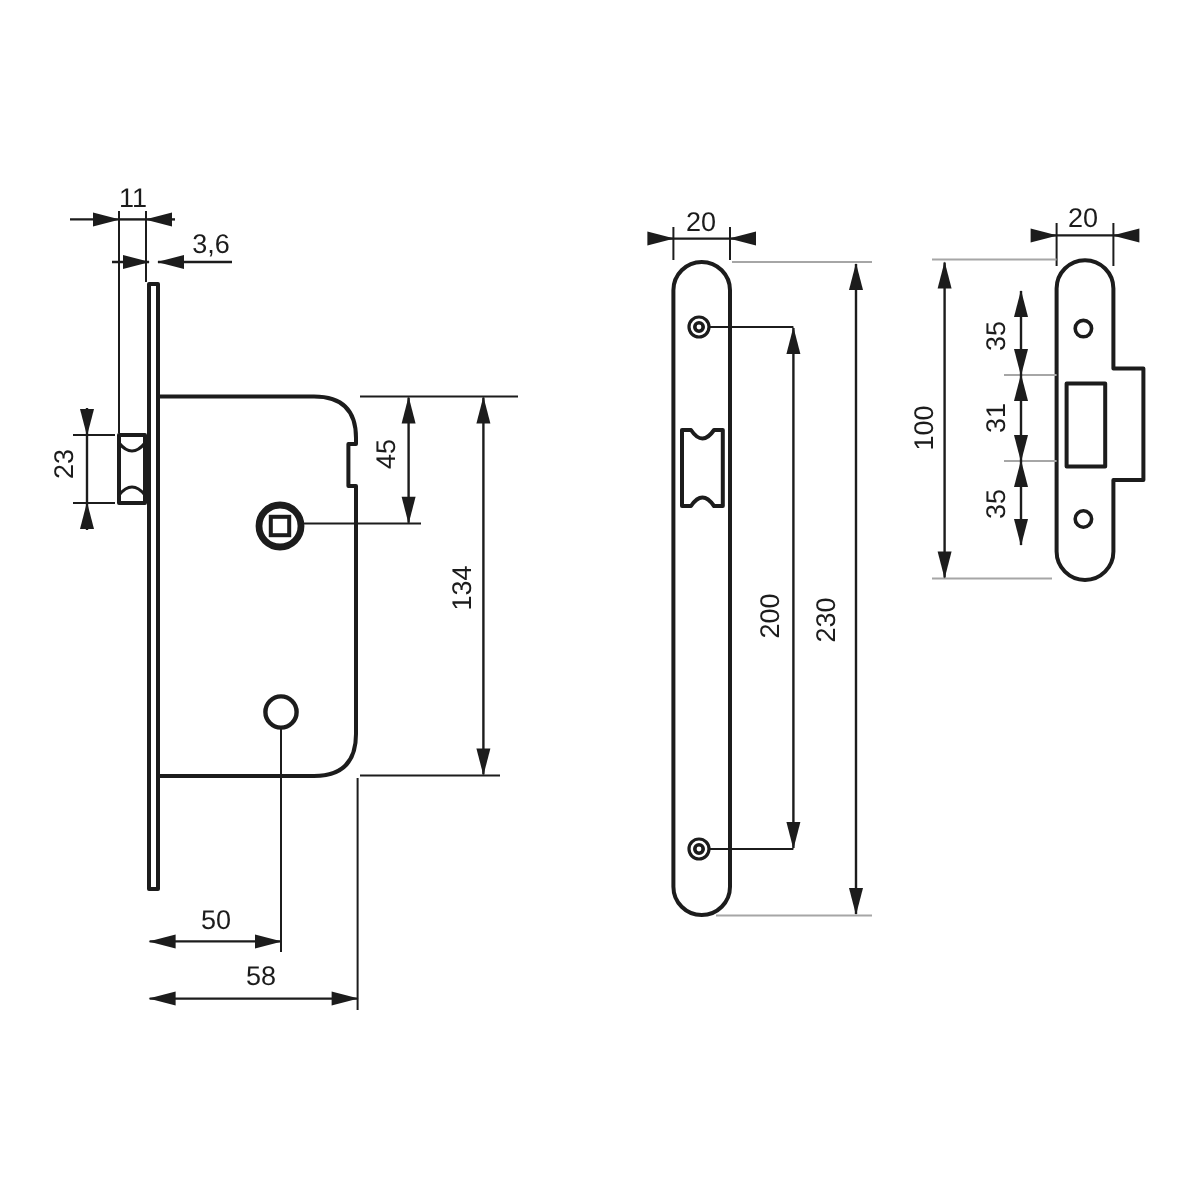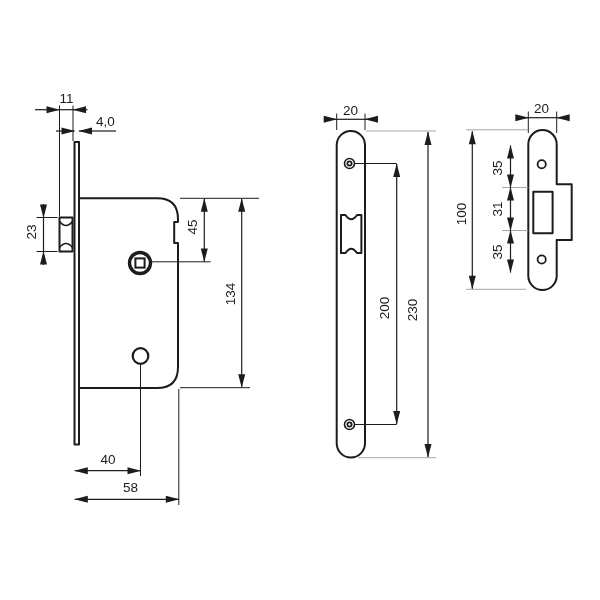--- a/index.html
+++ b/index.html
@@ -115,25 +115,25 @@
 
     <line class="extg" x1="502" y1="187.5" x2="528.3" y2="187.5"></line>
     <line class="extg" x1="502" y1="230.5" x2="528.3" y2="230.5"></line>
     <line class="dim" x1="510.5" y1="145.5" x2="510.5" y2="187.5" marker-start="url(#ah)" marker-end="url(#ah)"></line>
     <line class="dim" x1="510.5" y1="187.5" x2="510.5" y2="230.5" marker-start="url(#ah)" marker-end="url(#ah)"></line>
     <line class="dim" x1="510.5" y1="230.5" x2="510.5" y2="272.5" marker-start="url(#ah)" marker-end="url(#ah)"></line>
   </g>
 </svg>
 
 <div class="dim-label" style="left:66.5px;top:99px;">11</div>
-<div class="dim-label" style="left:105.5px;top:121.5px;">4,0</div>
+<div class="dim-label" style="left:105.5px;top:121.5px;">3,6</div>
 <div class="dim-label rot" style="left:31.5px;top:232px;">23</div>
 <div class="dim-label rot" style="left:192.5px;top:226.5px;">45</div>
 <div class="dim-label rot" style="left:230.5px;top:293.5px;">134</div>
-<div class="dim-label" style="left:108px;top:459.5px;">40</div>
+<div class="dim-label" style="left:108px;top:459.5px;">50</div>
 <div class="dim-label" style="left:130.5px;top:487.5px;">58</div>
 
 <div class="dim-label" style="left:350.5px;top:110.5px;">20</div>
 <div class="dim-label rot" style="left:385px;top:308px;">200</div>
 <div class="dim-label rot" style="left:412.5px;top:310px;">230</div>
 
 <div class="dim-label" style="left:541.5px;top:108.5px;">20</div>
 <div class="dim-label rot" style="left:462px;top:213.5px;">100</div>
 <div class="dim-label rot" style="left:497.5px;top:167.5px;">35</div>
 <div class="dim-label rot" style="left:497.5px;top:209px;">31</div>

